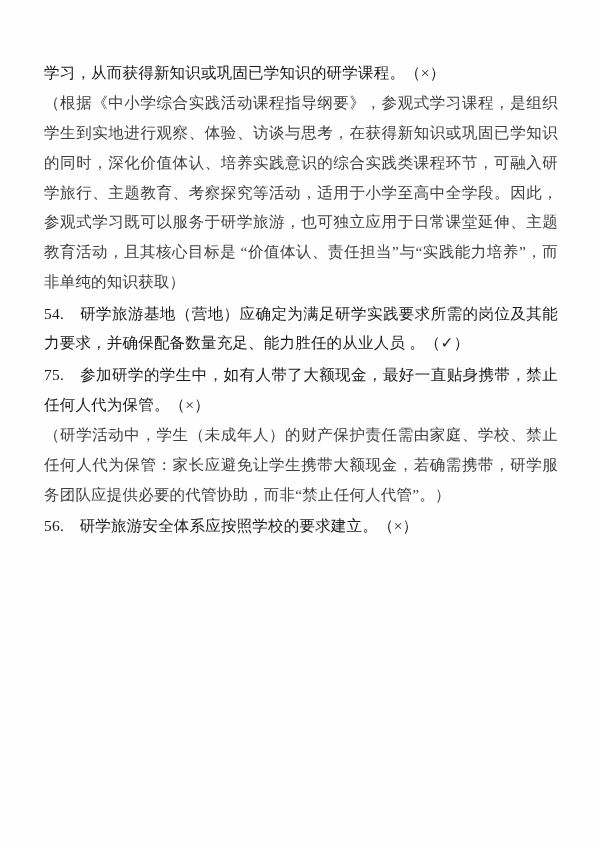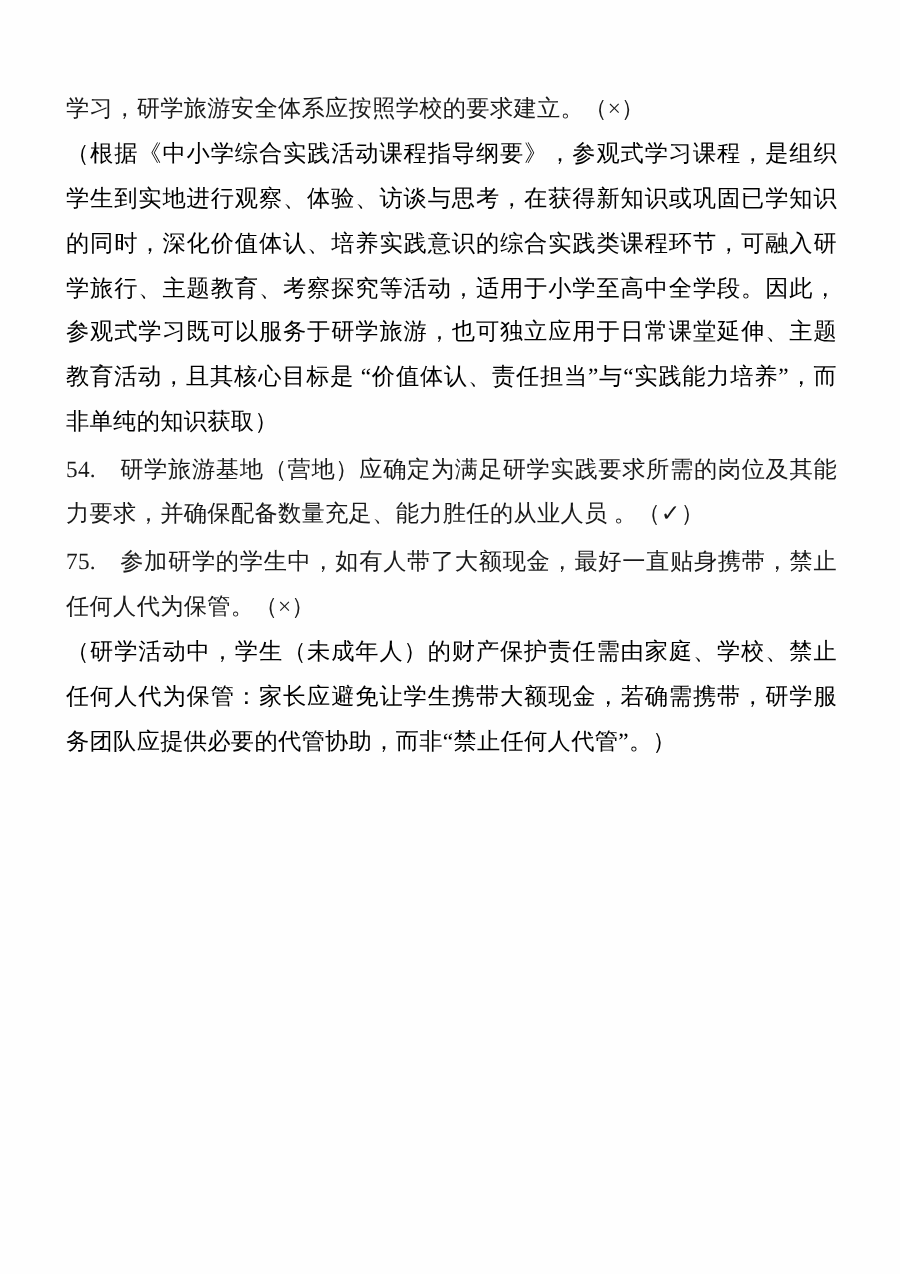--- a/index.html
+++ b/index.html
@@ -28,39 +28,40 @@
     text-align: justify;
   }
   .para {
     margin: 0 0 0.5px 0;
     text-indent: 0;
   }
   .black {
     color: #1a1a1a;
   }
   .red {
-    color: #000000;
+    color: #404040;
   }
   .q-line {
     margin-top: 2px;
   }
 </style>
 </head>
 <body>
 
 <div class="page">
   <div class="doc-body">
 
-    <p class="para black">学习，研学旅游安全体系应按照学校的要求建立。（×）</p>
+    <p class="para black">学习，从而获得新知识或巩固已学知识的研学课程。（×）</p>
 
     <p class="para red">（根据《中小学综合实践活动课程指导纲要》，参观式学习课程，是组织学生到实地进行观察、体验、访谈与思考，在获得新知识或巩固已学知识的同时，深化价值体认、培养实践意识的综合实践类课程环节，可融入研学旅行、主题教育、考察探究等活动，适用于小学至高中全学段。因此，参观式学习既可以服务于研学旅游，也可独立应用于日常课堂延伸、主题教育活动，且其核心目标是 “价值体认、责任担当”与“实践能力培养”，而非单纯的知识获取）</p>
 
 
     <p class="para black q-line">54.　研学旅游基地（营地）应确定为满足研学实践要求所需的岗位及其能力要求，并确保配备数量充足、能力胜任的从业人员 。（✓）</p>
 
     <p class="para black q-line">75.　参加研学的学生中，如有人带了大额现金，最好一直贴身携带，禁止任何人代为保管。（×）</p>
 
     <p class="para red">（研学活动中，学生（未成年人）的财产保护责任需由家庭、学校、禁止任何人代为保管：家长应避免让学生携带大额现金，若确需携带，研学服务团队应提供必要的代管协助，而非“禁止任何人代管”。）</p>
 
+    <p class="para black q-line">56.　研学旅游安全体系应按照学校的要求建立。（×）</p>
 
 
   </div>
 </div>
 
 </body></html>

